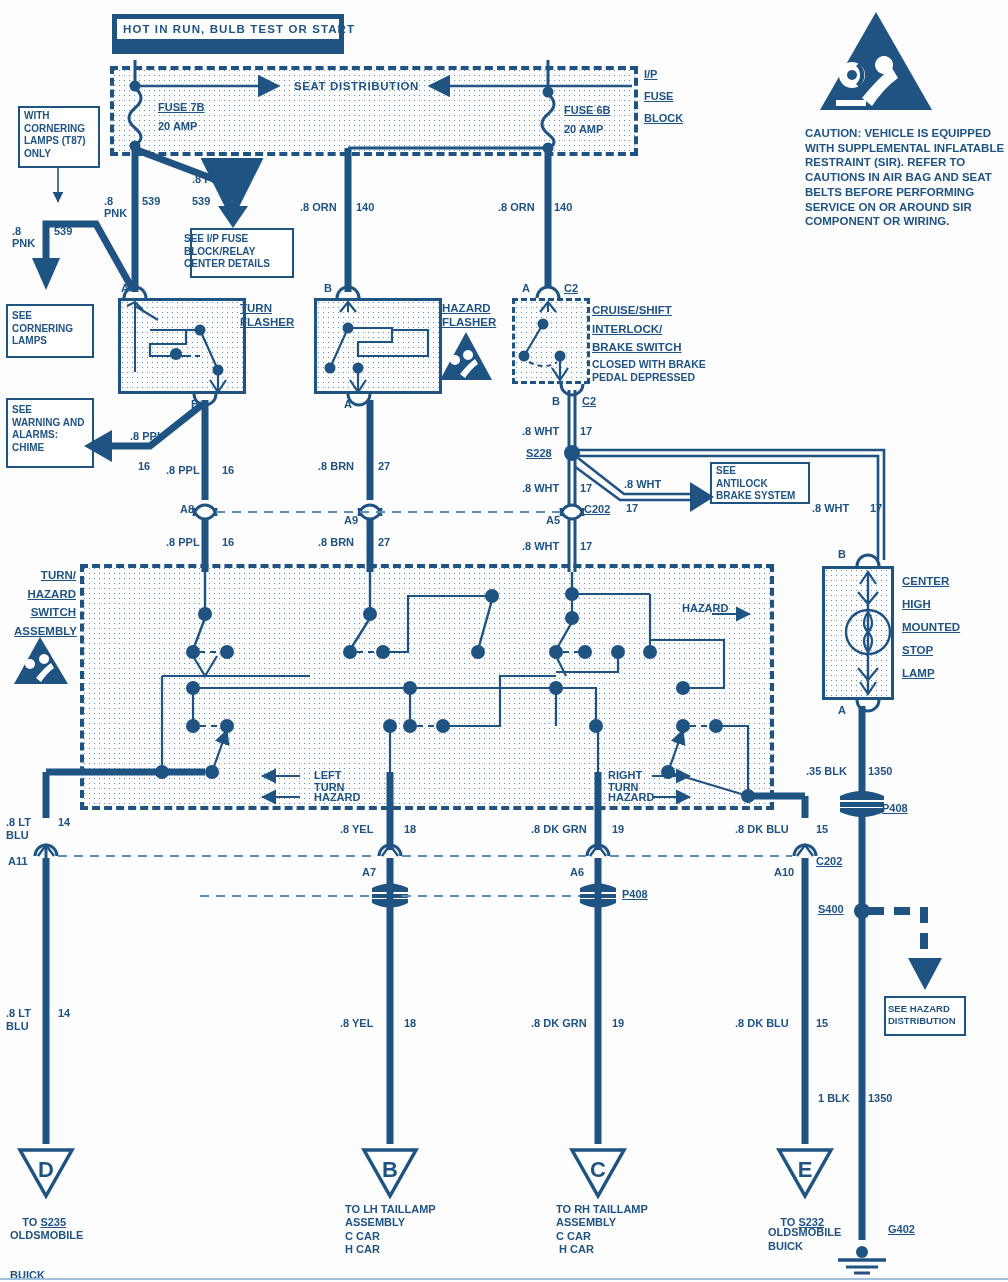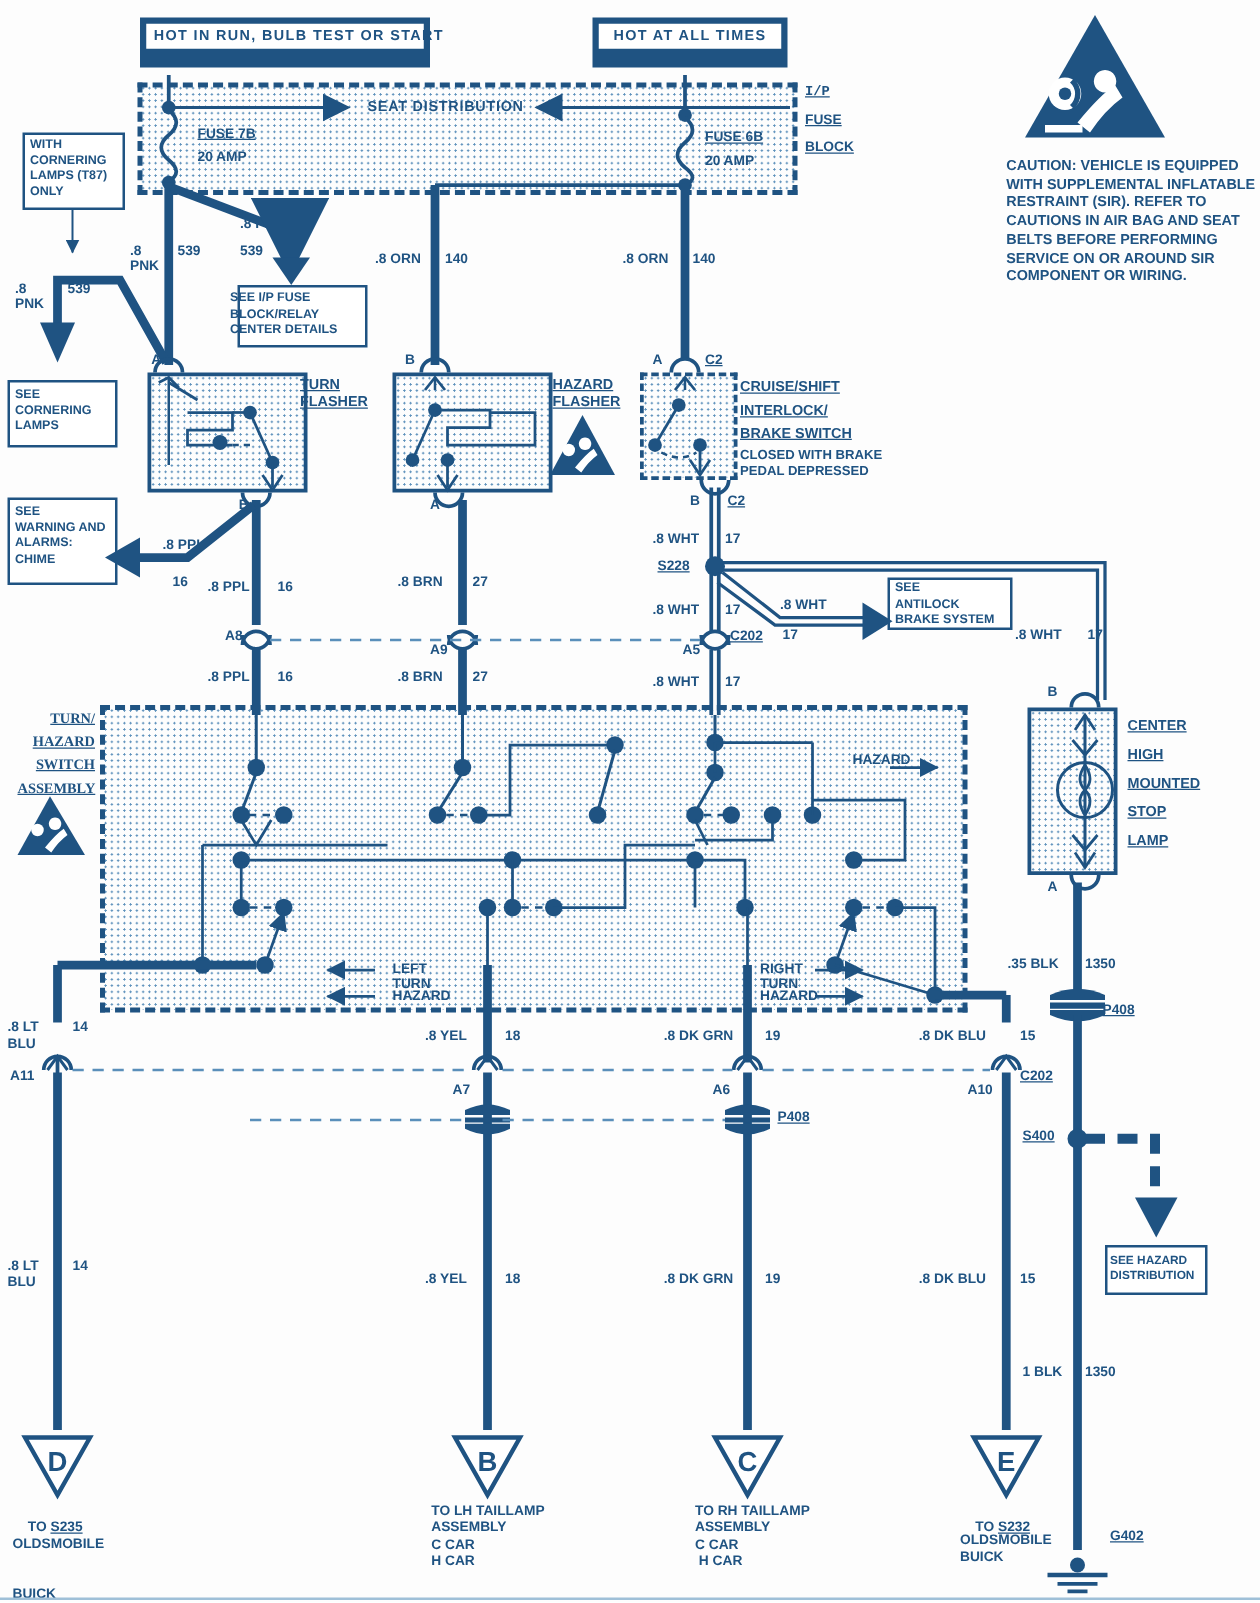--- a/index.html
+++ b/index.html
@@ -30,35 +30,32 @@
      font-size:11.5px;line-height:1.28;white-space:pre;margin-left:33px;}
 </style>
 </head>
 <body>
 
 <div id="page">
 
   <div class="hdrbox" style="left:112px;top:14px;width:232px;height:40px;">
     <div>HOT IN RUN, BULB TEST OR START</div>
   </div>
-  <div class="hdrbox" style="left:474px;top:14px;width:156px;height:40px;">
-    <div>HOT AT ALL TIMES</div>
-  </div>
 
   <div class="stipple" style="left:112px;top:68px;width:524px;height:86px;"></div>
   <div class="dashmod" style="left:110px;top:66px;width:528px;height:90px;"></div>
 
   <div class="cap" style="left:294px;top:80px;font-size:11.5px;letter-spacing:.6px;">SEAT DISTRIBUTION</div>
 
   <div class="cap capu" style="left:158px;top:101px;">FUSE 7B</div>
   <div class="cap" style="left:158px;top:120px;">20 AMP</div>
   <div class="cap capu" style="left:564px;top:104px;">FUSE 6B</div>
   <div class="cap" style="left:564px;top:123px;">20 AMP</div>
 
-  <div class="cap capu" style="left:644px;top:68px;font-family:Liberation Mono, monospace;">I/P</div>
+  <div class="cap capu" style="left:644px;top:68px;">I/P</div>
   <div class="cap capu" style="left:644px;top:90px;">FUSE</div>
   <div class="cap capu" style="left:644px;top:112px;">BLOCK</div>
 
   <svg class="ov">
     <g>
       <polygon points="876,12 932,110 820,110" fill="#1f5382"></polygon>
       <g fill="#ffffff">
         <circle cx="852" cy="75" r="13"></circle>
         <path d="M884 56 a9 9 0 1 0 0.1 0 z"></path>
         <path d="M862 98 q18 -22 30 -30 l6 10 q-14 10 -26 28 z"></path>
@@ -122,21 +119,21 @@
   <div class="stipple" style="left:514px;top:300px;width:74px;height:82px;"></div>
   <div class="dashmod" style="left:512px;top:298px;width:78px;height:86px;border-width:3px;"></div>
   <div class="cap capu" style="left:592px;top:301px;font-size:11.5px;line-height:1.62;">CRUISE/SHIFT
 INTERLOCK/
 BRAKE SWITCH</div>
   <div class="cap" style="left:592px;top:358px;font-size:10.5px;line-height:1.22;">CLOSED WITH BRAKE
 PEDAL DEPRESSED</div>
 
   <div class="stipple" style="left:82px;top:566px;width:690px;height:242px;"></div>
   <div class="dashmod" style="left:80px;top:564px;width:694px;height:246px;"></div>
-  <div class="cap capu" style="left:14px;top:566px;font-size:11.5px;line-height:1.62;text-align:right;width:62px;font-family:Liberation Serif, serif;">TURN/
+  <div class="cap capu" style="left:14px;top:566px;font-size:11.5px;line-height:1.62;text-align:right;width:62px;">TURN/
 HAZARD
 SWITCH
 ASSEMBLY</div>
 
   <div class="cap" style="left:314px;top:769px;line-height:1.12;">LEFT
 TURN</div>
   <div class="cap" style="left:314px;top:791px;">HAZARD</div>
   <div class="cap" style="left:608px;top:769px;line-height:1.12;">RIGHT
 TURN</div>
   <div class="cap" style="left:608px;top:791px;">HAZARD</div>

